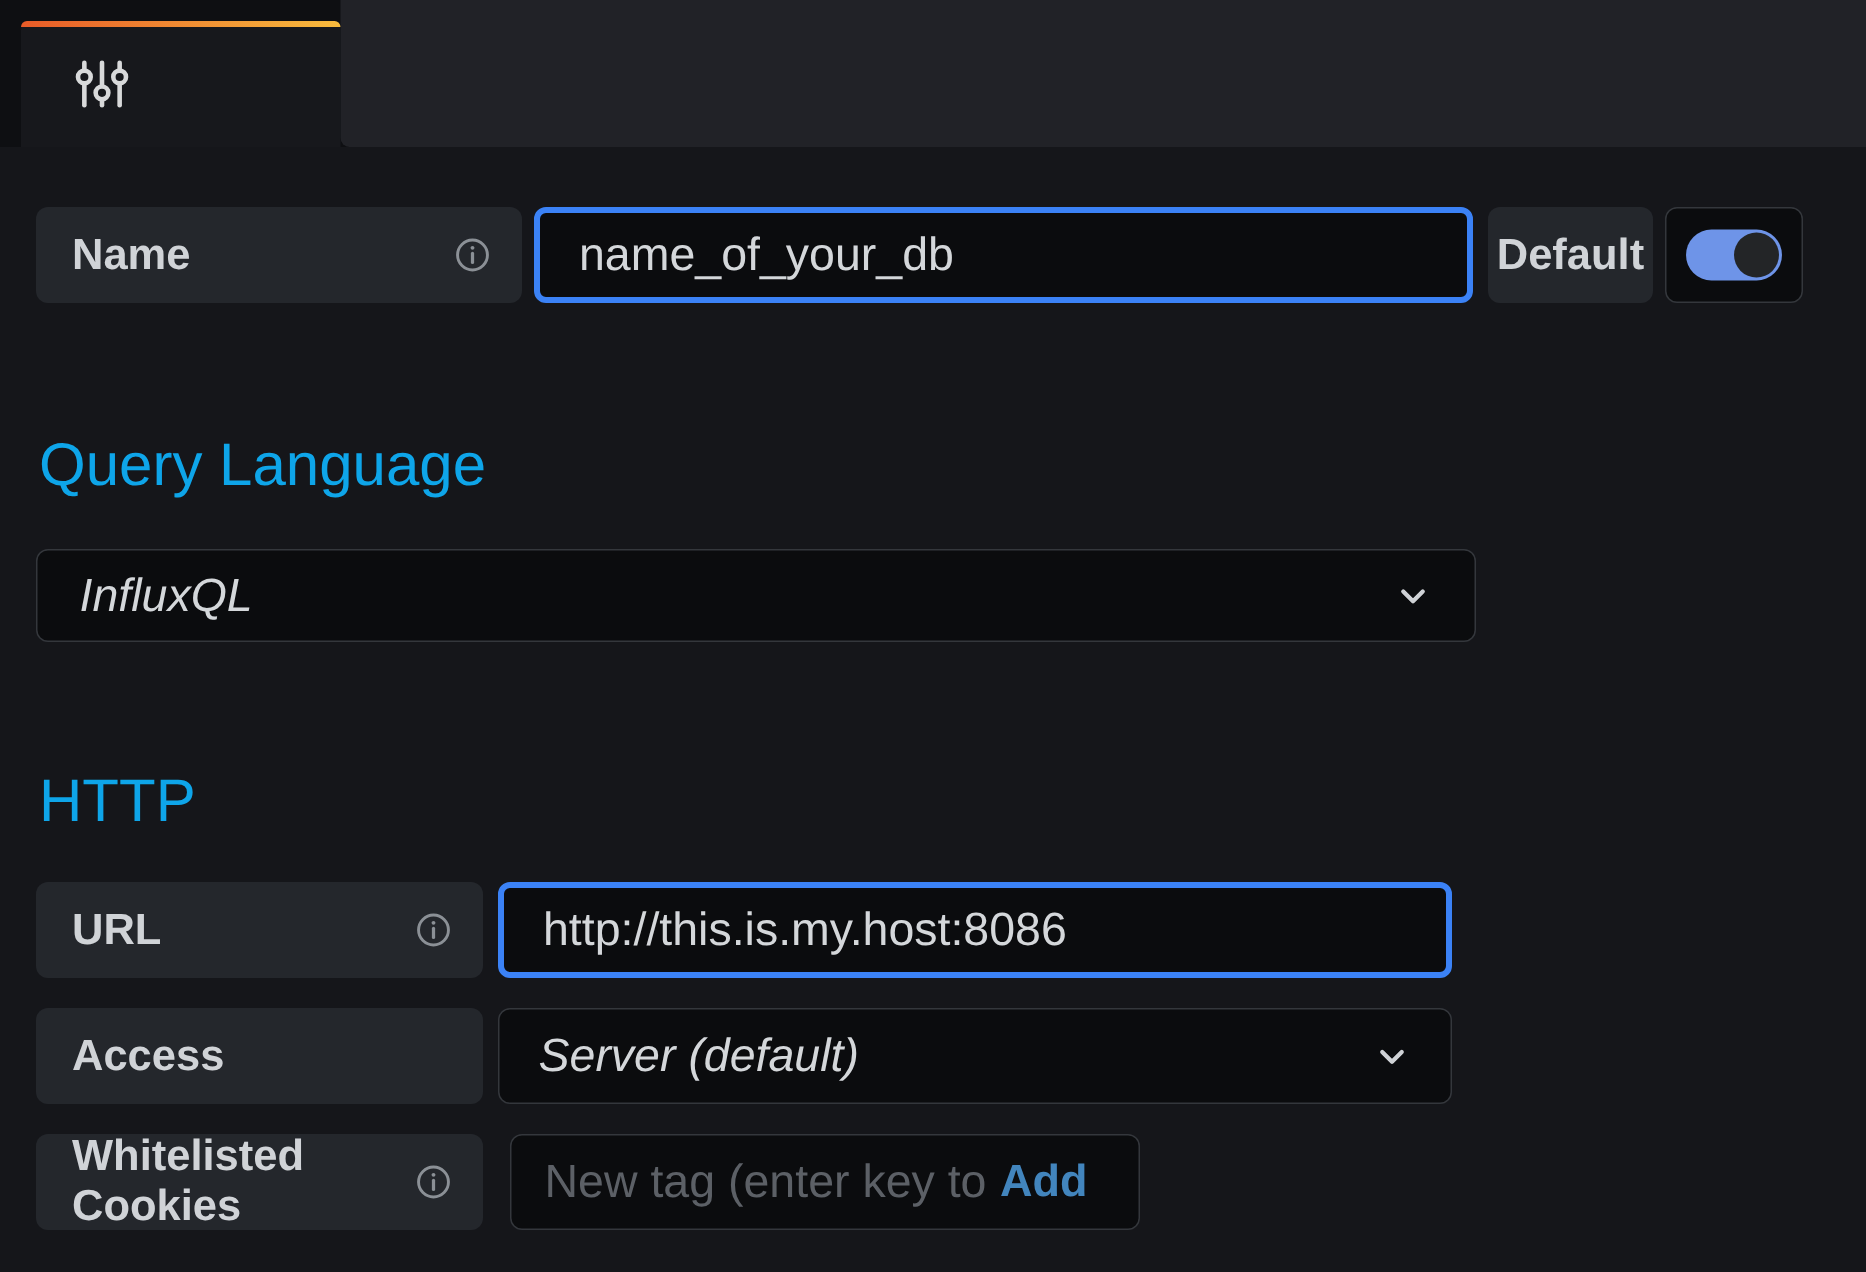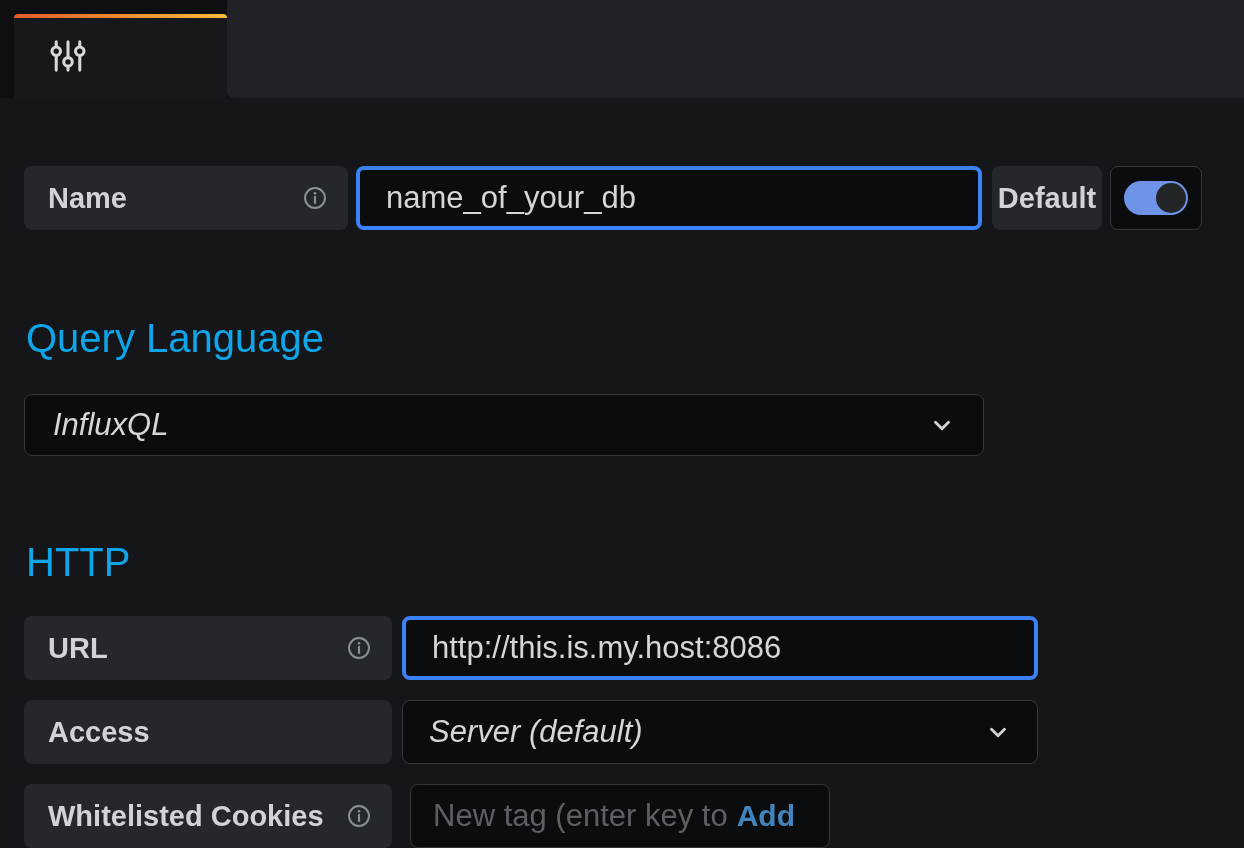--- a/index.html
+++ b/index.html
@@ -29,33 +29,33 @@
     border-radius: 6px 6px 0 0;
     background: linear-gradient(90deg, #e85b28 0%, #f8bb3d 100%);
   }
   .tab .tab-icon { width: 40px; height: 40px; margin-right: 16px; flex: none; }
   .tab .tab-label { font-size: 32px; font-weight: 400; color: #d8d9da; letter-spacing: 0.2px; }
 
   
   .content { position: relative; padding: 0 12px; }
 
   .form-row { display: flex; align-items: stretch; height: 64px; margin-left: 12px; }
-  .row-name { margin-top: 68px; }
+  .row-name { margin-top: 40px; }
   .row-gap { margin-top: 20px; }
 
   .label-box {
     background: #24272c; border-radius: 8px;
     display: flex; align-items: center;
     padding: 0 20px 0 24px;
     font-size: 29px; font-weight: 600; color: #d0d3d7;
   }
   .label-box .grow { flex: 1; }
 
   .w-name-label { width: 324px; }
-  .w-http-label { width: 368px; }
+  .w-http-label { width: 298px; }
 
   .text-input {
     background: #0b0c0e; border: 4px solid #3b82f6; border-radius: 8px;
     color: #d4d7da; font-size: 31px; font-family: inherit;
     padding: 0 26px; outline: none;
   }
   .name-input { margin-left: 8px; width: 626px; }
   .url-input  { margin-left: 10px; width: 636px; }
 
   .default-box {

